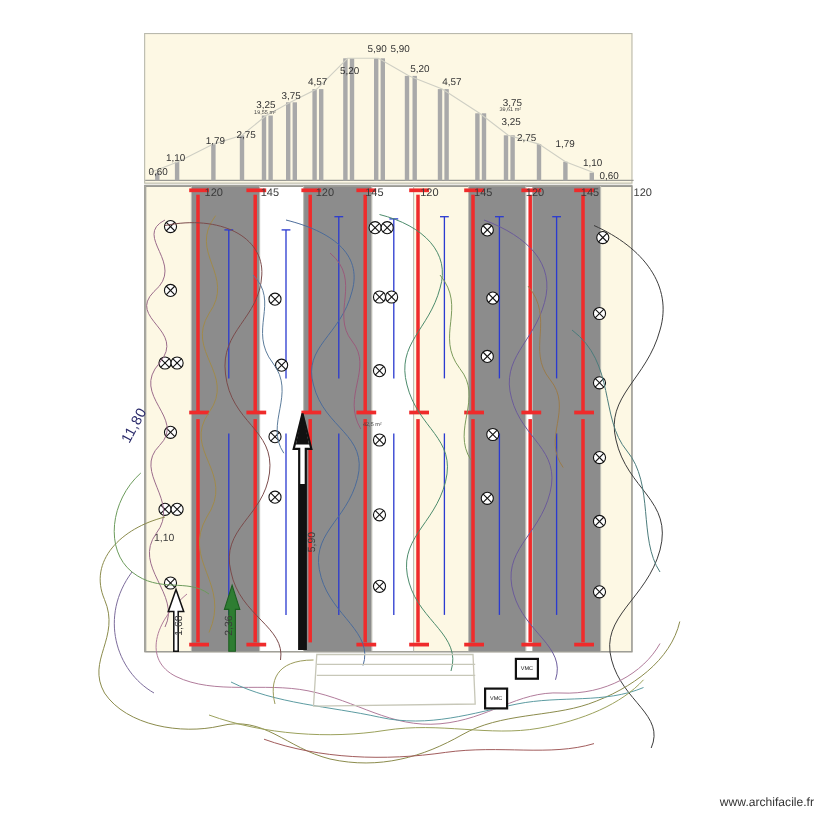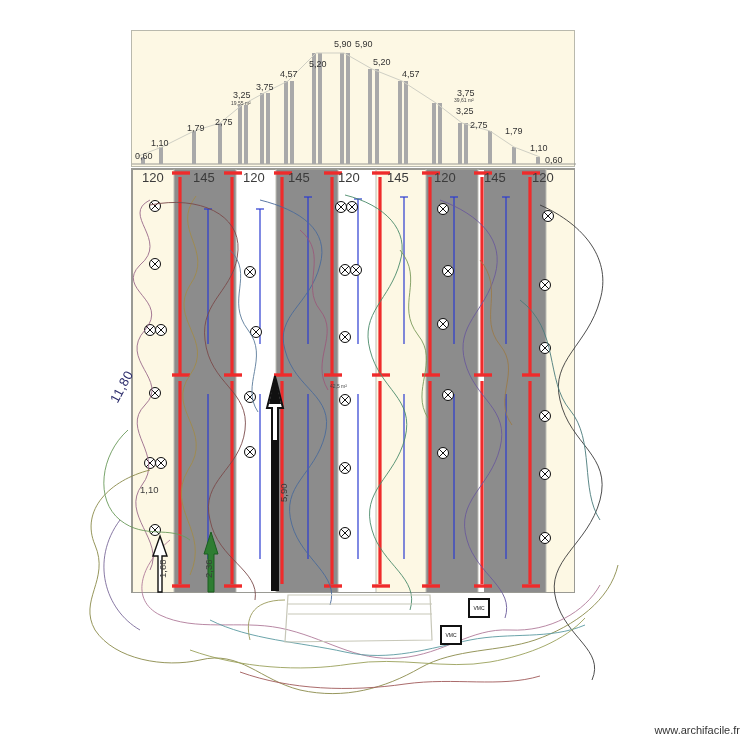--- a/index.html
+++ b/index.html
@@ -19,21 +19,21 @@
     left:131px;top:168px;width:444px;height:425px;
     background:#fdf8e4;border:1px solid #9a9a94;box-sizing:border-box;
   }
   .band{position:absolute;top:0;bottom:0;background:#8c8c8c;}
   .whiteband{position:absolute;top:0;bottom:0;background:#ffffff;}
   .creamband{position:absolute;top:0;bottom:0;background:#fdf8e4;}
   
   .dim{font-size:9.5px;color:#3b3b3b;white-space:nowrap;}
   .dim-top{font-size:9px;color:#333;}
   .dim-small{font-size:5px;color:#444;}
-  .hdim{font-size:13px;color:#3b3b3b;}
+  .hdim{font-size:10px;color:#3b3b3b;margin-left:44px;}
   .vrot{transform-origin:left top;}
   .big{font-size:13px;color:#2a2a6a;letter-spacing:.5px;}
   .credit{
     right:10px;bottom:14px;font-size:11px;color:#333;
   }
   svg{position:absolute;left:0;top:0;overflow:visible;}
   .box-lbl{
     position:absolute;width:18px;height:16px;border:2px solid #111;background:#fff;
     display:flex;align-items:center;justify-content:center;
   }

